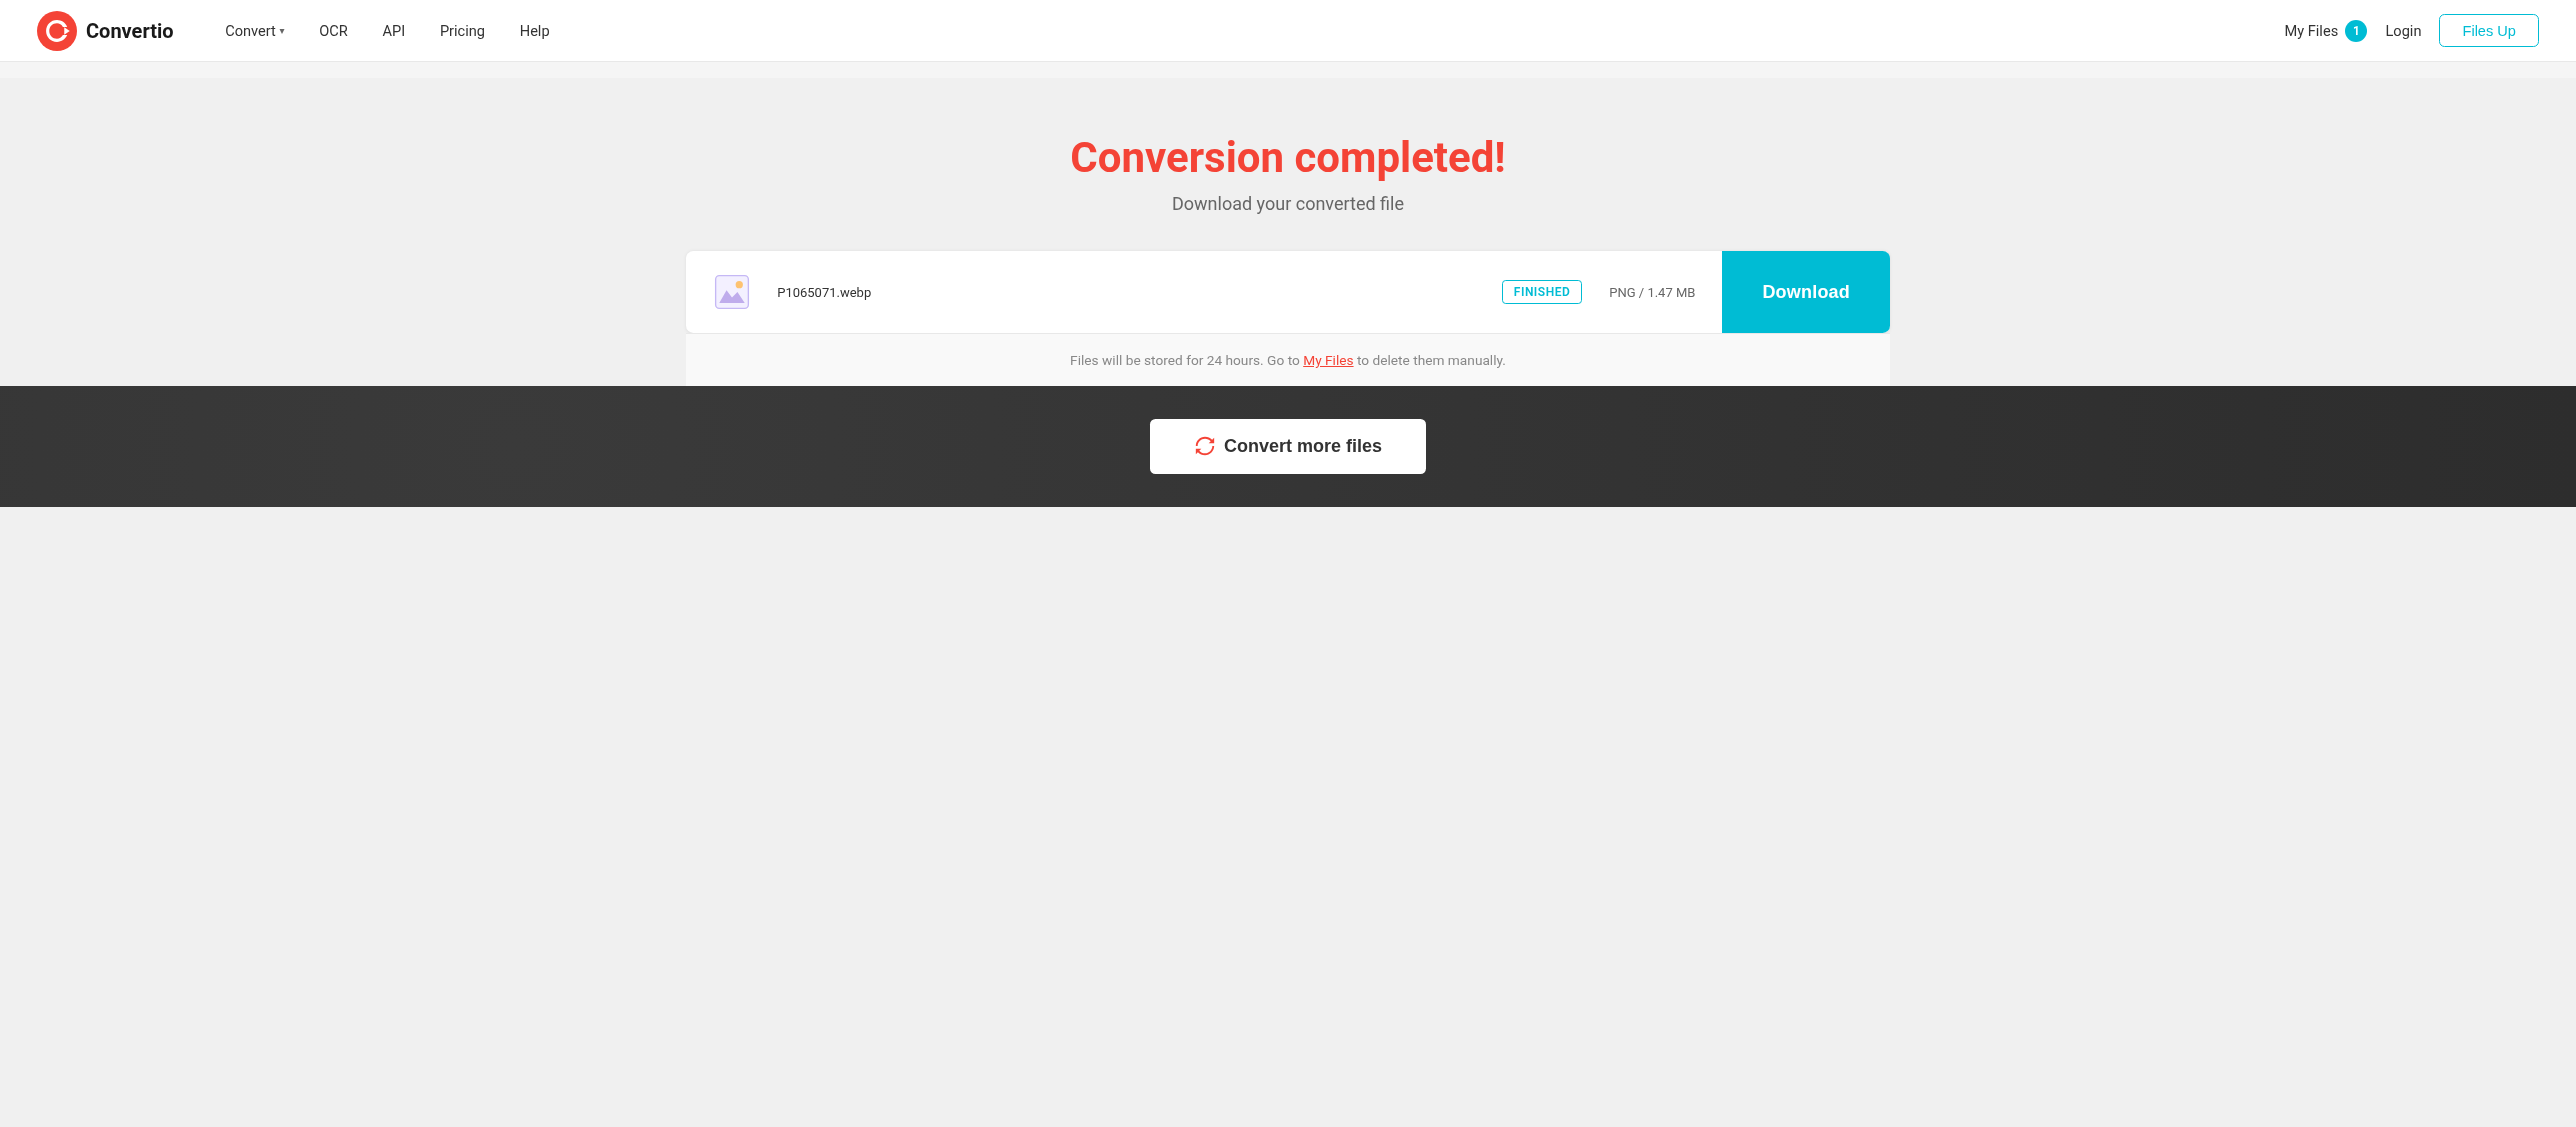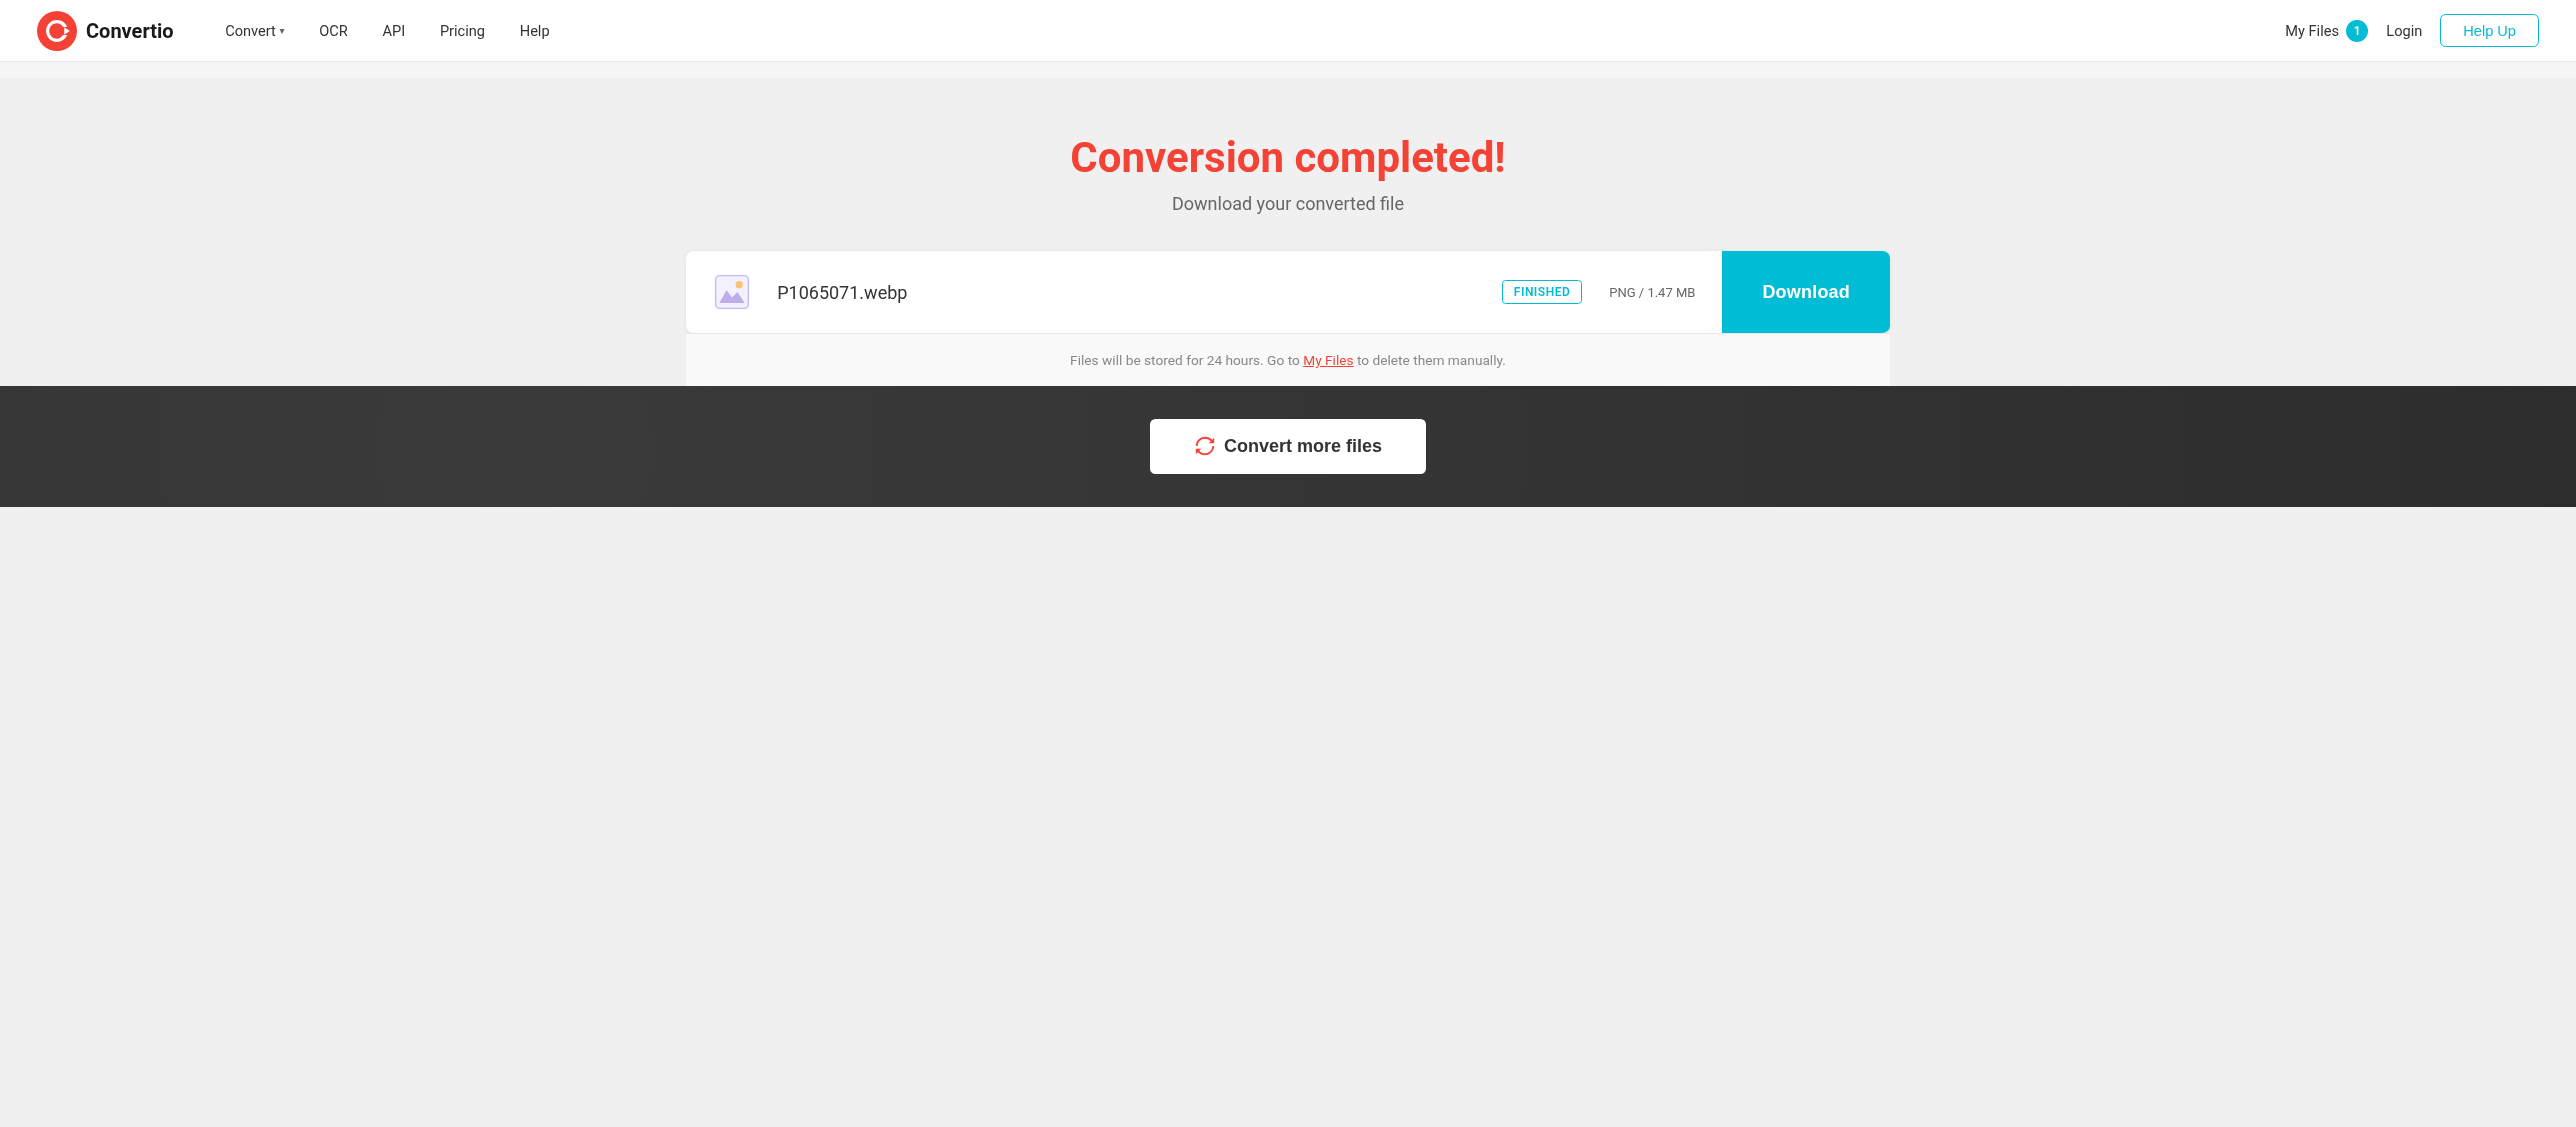--- a/index.html
+++ b/index.html
@@ -144,21 +144,21 @@
       padding: 0 25.6px;
       display: flex;
       align-items: center;
     }
     .file-icon {
       width: 40px;
       height: 40px;
     }
     .file-name {
       flex: 1;
-      font-size: 18px;
+      font-size: 13px;
       color: #333;
       font-weight: 400;
     }
     .file-status {
       border: 0.9px solid #00bcd4;
       color: #00bcd4;
       padding: 3.7px 11px;
       border-radius: 3.7px;
       font-size: 12px;
       font-weight: 600;
@@ -264,21 +264,21 @@
       <span>Help</span>
     </a>
   </nav>
 
   <div class="header-right">
     <div class="my-files-btn">
       <span>My Files</span>
       <span class="badge">1</span>
     </div>
     <span class="login-btn">Login</span>
-    <button class="signup-btn">Help Up</button>
+    <button class="signup-btn">Files Up</button>
   </div>
 </header>
 
 <main class="main">
 
   <section class="hero">
     <h1 class="hero-title">Conversion completed!</h1>
     <p class="hero-subtitle">Download your converted file</p>
   </section>
 

